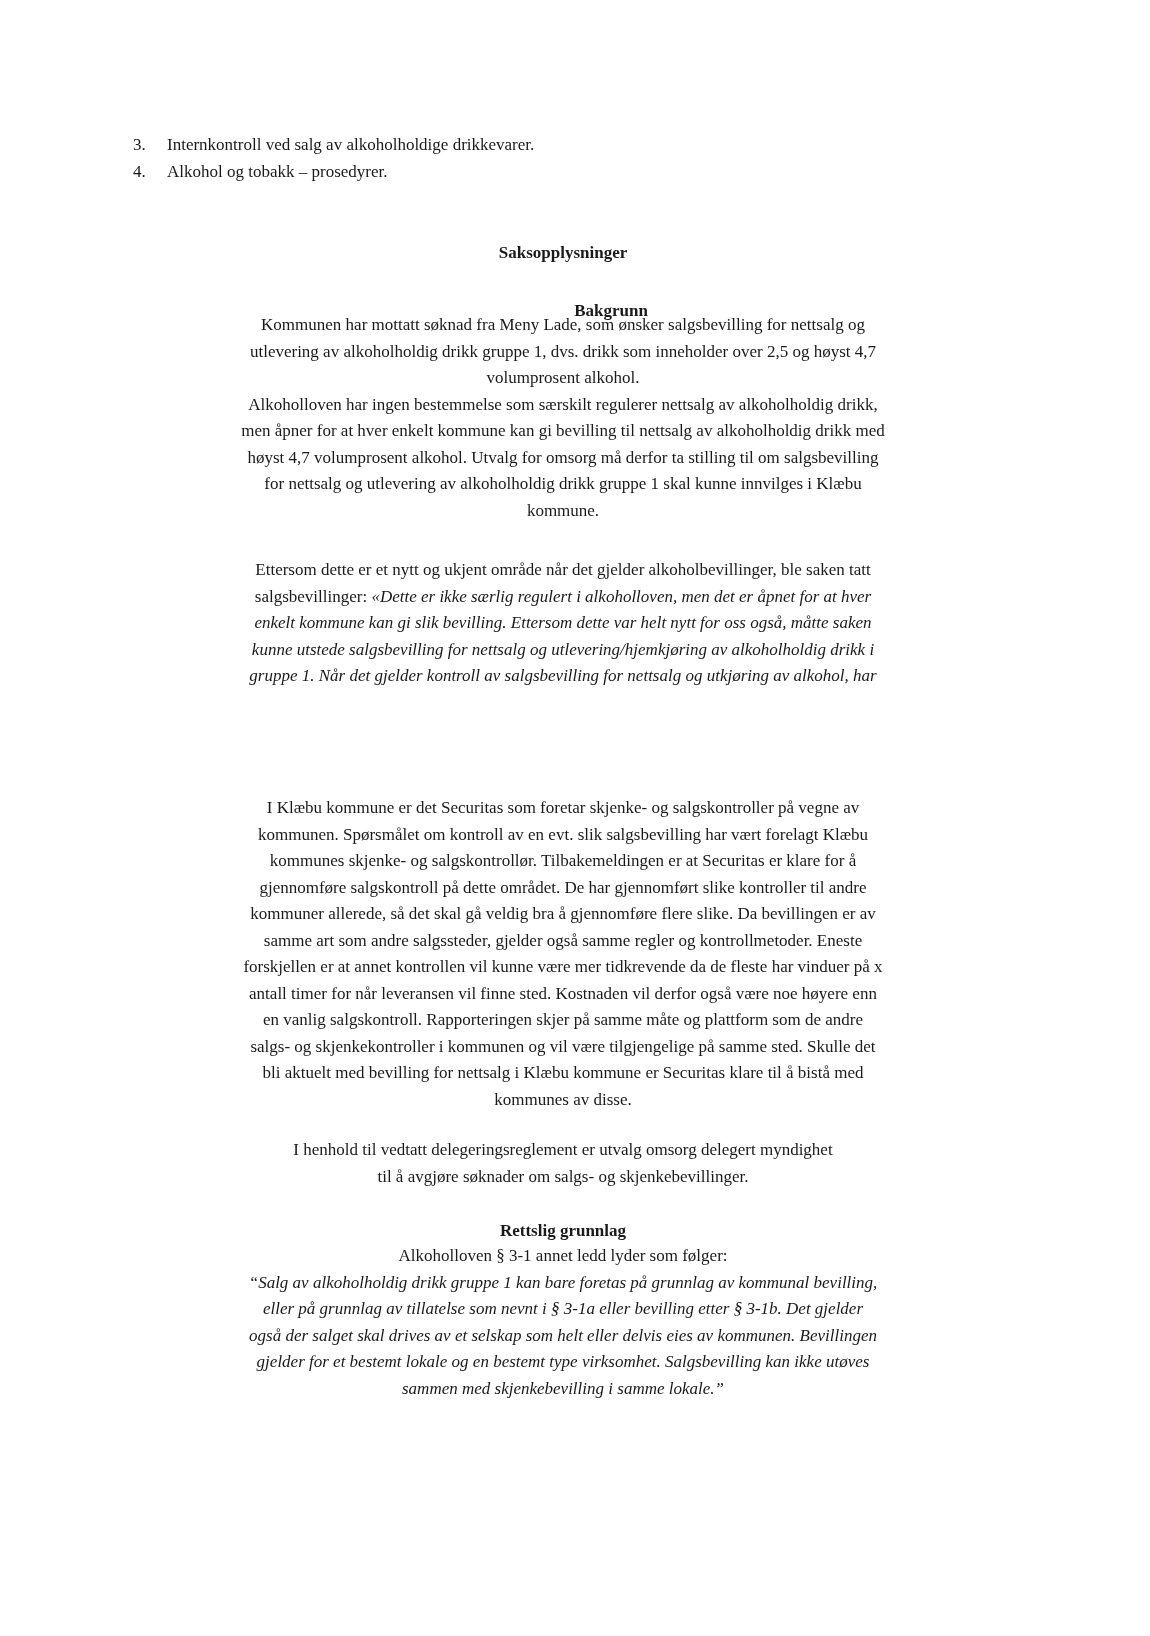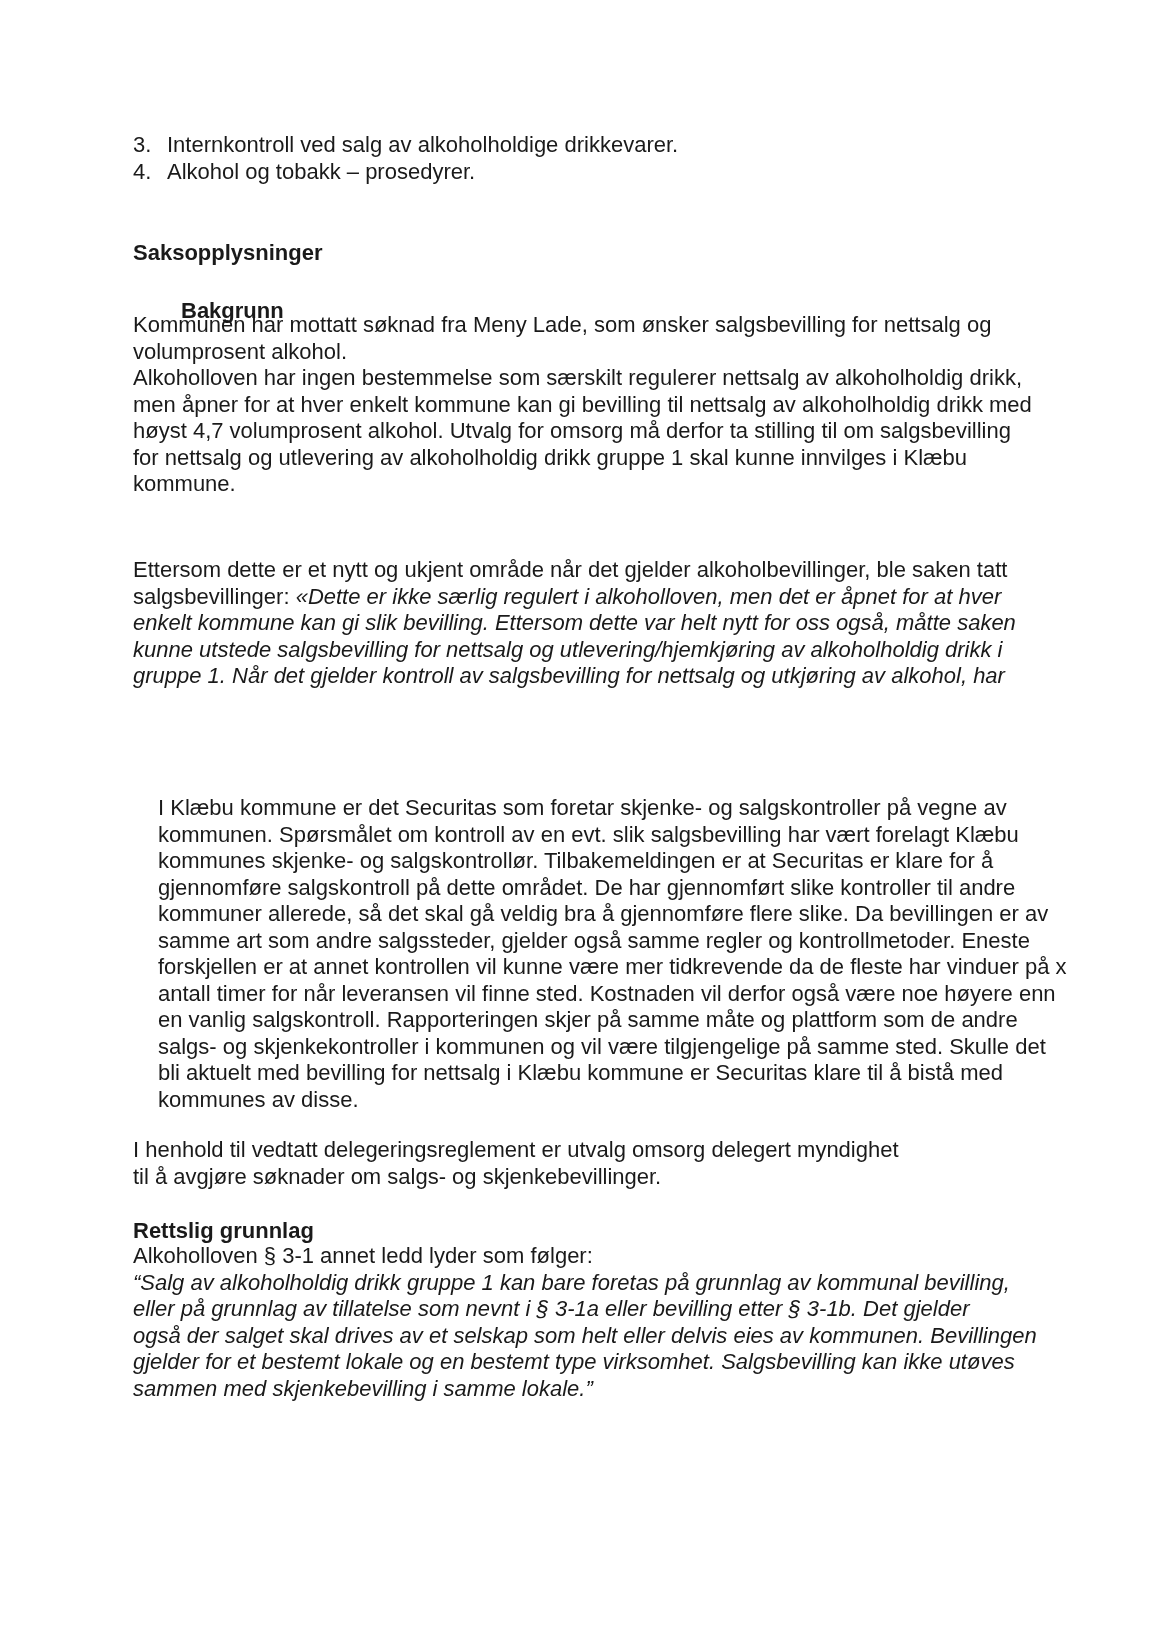--- a/index.html
+++ b/index.html
@@ -1,22 +1,22 @@
 <!DOCTYPE html>
 <html><head>
 <meta charset="utf-8">
 <style>
   html, body { margin: 0; padding: 0; background: #ffffff; }
   body { width: 1150px; height: 1636px; position: relative; overflow: hidden; }
   .page {
     position: absolute; left: 0; top: 0; width: 1150px; height: 1636px;
-    font-family: Liberation Sans, sans-serif; color: #1a1a1a; font-size: 22px;
+    font-family: Liberation Serif, serif; color: #1a1a1a; font-size: 17px;
   }
   .block { position: absolute; left: 133px; width: 860px; }
-  .line { white-space: nowrap; height: 26.5px; line-height: 26.5px; }
+  .line { white-space: nowrap; height: 26.5px; line-height: 26.5px; text-align: center; }
   .ol-item { white-space: nowrap; height: 26.5px; line-height: 26.5px; }
   .ol-num { display: inline-block; width: 34px; }
   .h { font-weight: bold; }
   .it { font-style: italic; }
 </style>
 </head>
 <body>
 
 <div class="page">
 
@@ -24,37 +24,38 @@
     <div class="ol-item"><span class="ol-num">3.</span><span>Internkontroll ved salg av alkoholholdige drikkevarer.</span></div>
     <div class="ol-item"><span class="ol-num">4.</span><span>Alkohol og tobakk – prosedyrer.</span></div>
   </div>
 
   <div class="block line h" style="top:240px;">Saksopplysninger</div>
 
   <div class="block line h" style="top:298px;margin-left:48px;">Bakgrunn</div>
 
   <div class="block" style="top:312px;">
     <div class="line">Kommunen har mottatt søknad fra Meny Lade, som ønsker salgsbevilling for nettsalg og</div>
+    <div class="line">utlevering av alkoholholdig drikk gruppe 1, dvs. drikk som inneholder over 2,5 og høyst 4,7</div>
     <div class="line">volumprosent alkohol.</div>
     <div class="line">Alkoholloven har ingen bestemmelse som særskilt regulerer nettsalg av alkoholholdig drikk,</div>
     <div class="line">men åpner for at hver enkelt kommune kan gi bevilling til nettsalg av alkoholholdig drikk med</div>
     <div class="line">høyst 4,7 volumprosent alkohol. Utvalg for omsorg må derfor ta stilling til om salgsbevilling</div>
     <div class="line">for nettsalg og utlevering av alkoholholdig drikk gruppe 1 skal kunne innvilges i Klæbu</div>
     <div class="line">kommune.</div>
   </div>
 
   <div class="block" style="top:557px;">
     <div class="line">Ettersom dette er et nytt og ukjent område når det gjelder alkoholbevillinger, ble saken tatt</div>
     <div class="line"><span>salgsbevillinger: </span><span class="it">«Dette er ikke særlig regulert i alkoholloven, men det er åpnet for at hver</span></div>
     <div class="line it">enkelt kommune kan gi slik bevilling. Ettersom dette var helt nytt for oss også, måtte saken</div>
     <div class="line it">kunne utstede salgsbevilling for nettsalg og utlevering/hjemkjøring av alkoholholdig drikk i</div>
     <div class="line it">gruppe 1. Når det gjelder kontroll av salgsbevilling for nettsalg og utkjøring av alkohol, har</div>
   </div>
 
-  <div class="block" style="top:795px;margin-left:25px;">
+  <div class="block" style="top:795px;">
     <div class="line">I Klæbu kommune er det Securitas som foretar skjenke- og salgskontroller på vegne av</div>
     <div class="line">kommunen. Spørsmålet om kontroll av en evt. slik salgsbevilling har vært forelagt Klæbu</div>
     <div class="line">kommunes skjenke- og salgskontrollør. Tilbakemeldingen er at Securitas er klare for å</div>
     <div class="line">gjennomføre salgskontroll på dette området. De har gjennomført slike kontroller til andre</div>
     <div class="line">kommuner allerede, så det skal gå veldig bra å gjennomføre flere slike. Da bevillingen er av</div>
     <div class="line">samme art som andre salgssteder, gjelder også samme regler og kontrollmetoder. Eneste</div>
     <div class="line">forskjellen er at annet kontrollen vil kunne være mer tidkrevende da de fleste har vinduer på x</div>
     <div class="line">antall timer for når leveransen vil finne sted. Kostnaden vil derfor også være noe høyere enn</div>
     <div class="line">en vanlig salgskontroll. Rapporteringen skjer på samme måte og plattform som de andre</div>
     <div class="line">salgs- og skjenkekontroller i kommunen og vil være tilgjengelige på samme sted. Skulle det</div>

